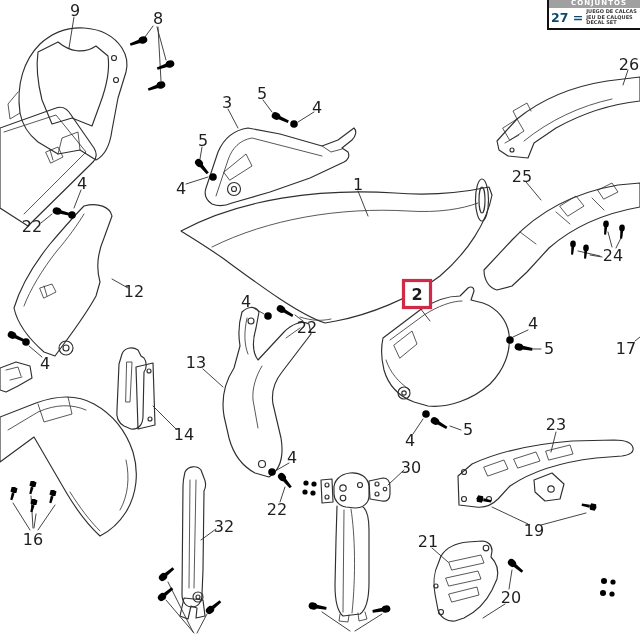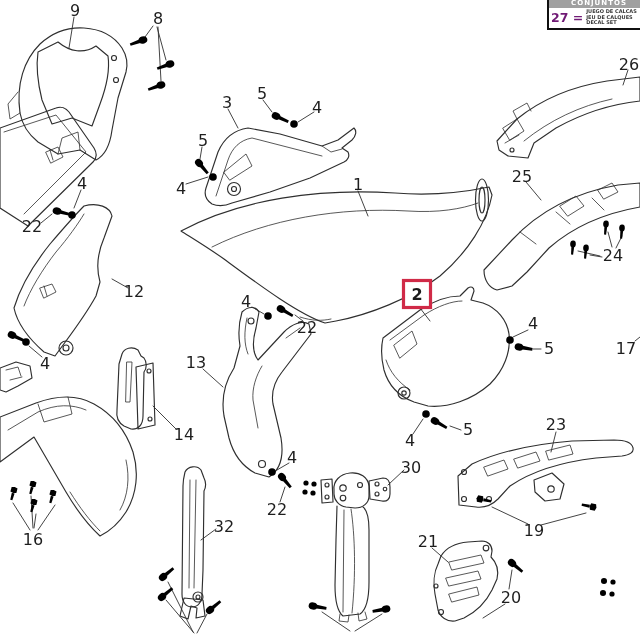--- a/index.html
+++ b/index.html
@@ -6,21 +6,21 @@
   .stage{position:relative;width:640px;height:640px;background:#fff;font-family:"DejaVu Sans",sans-serif;}
   svg{position:absolute;left:0;top:0;}
   .art path,.art circle,.art ellipse,.art rect{fill:none;stroke:#2f2f2f;stroke-width:1.15;stroke-linejoin:round;stroke-linecap:round;}
   .art .thin{stroke-width:0.8;}
   .leaders path{fill:none;stroke:#2f2f2f;stroke-width:0.9;stroke-linecap:round;}
   .plabel{font-family:"DejaVu Sans",sans-serif;font-size:16px;fill:#1e1e1e;text-anchor:middle;}
   .plabel.hl{font-weight:bold;fill:#1a1a1a;}
   .legend{position:absolute;left:547px;top:-4px;width:104px;border:2.5px solid #101010;background:#fff;box-sizing:border-box;}
   .legend-header{background:#a0a0a0;color:#fff;font-size:7px;font-weight:bold;text-align:center;letter-spacing:1px;padding:1px 0 1px 0;font-family:"DejaVu Sans",sans-serif;}
   .legend-body{display:flex;align-items:center;padding:1px 2px 2px 2px;}
-  .legend-key{font-size:12.5px;font-weight:bold;color:#701a75;white-space:nowrap;margin-right:3px;font-family:"DejaVu Sans",sans-serif;}
+  .legend-key{font-size:12.5px;font-weight:bold;color:#0c4a6e;white-space:nowrap;margin-right:3px;font-family:"DejaVu Sans",sans-serif;}
   .legend-lines{display:flex;flex-direction:column;justify-content:center;}
   .legend-lines div{font-size:5px;line-height:5.6px;font-weight:bold;color:#3a3a3a;white-space:nowrap;font-family:"DejaVu Sans",sans-serif;}
 </style>
 </head>
 <body>
 
 <div class="stage">
 
 <svg width="640" height="640" viewBox="0 0 640 640">
   <defs>

